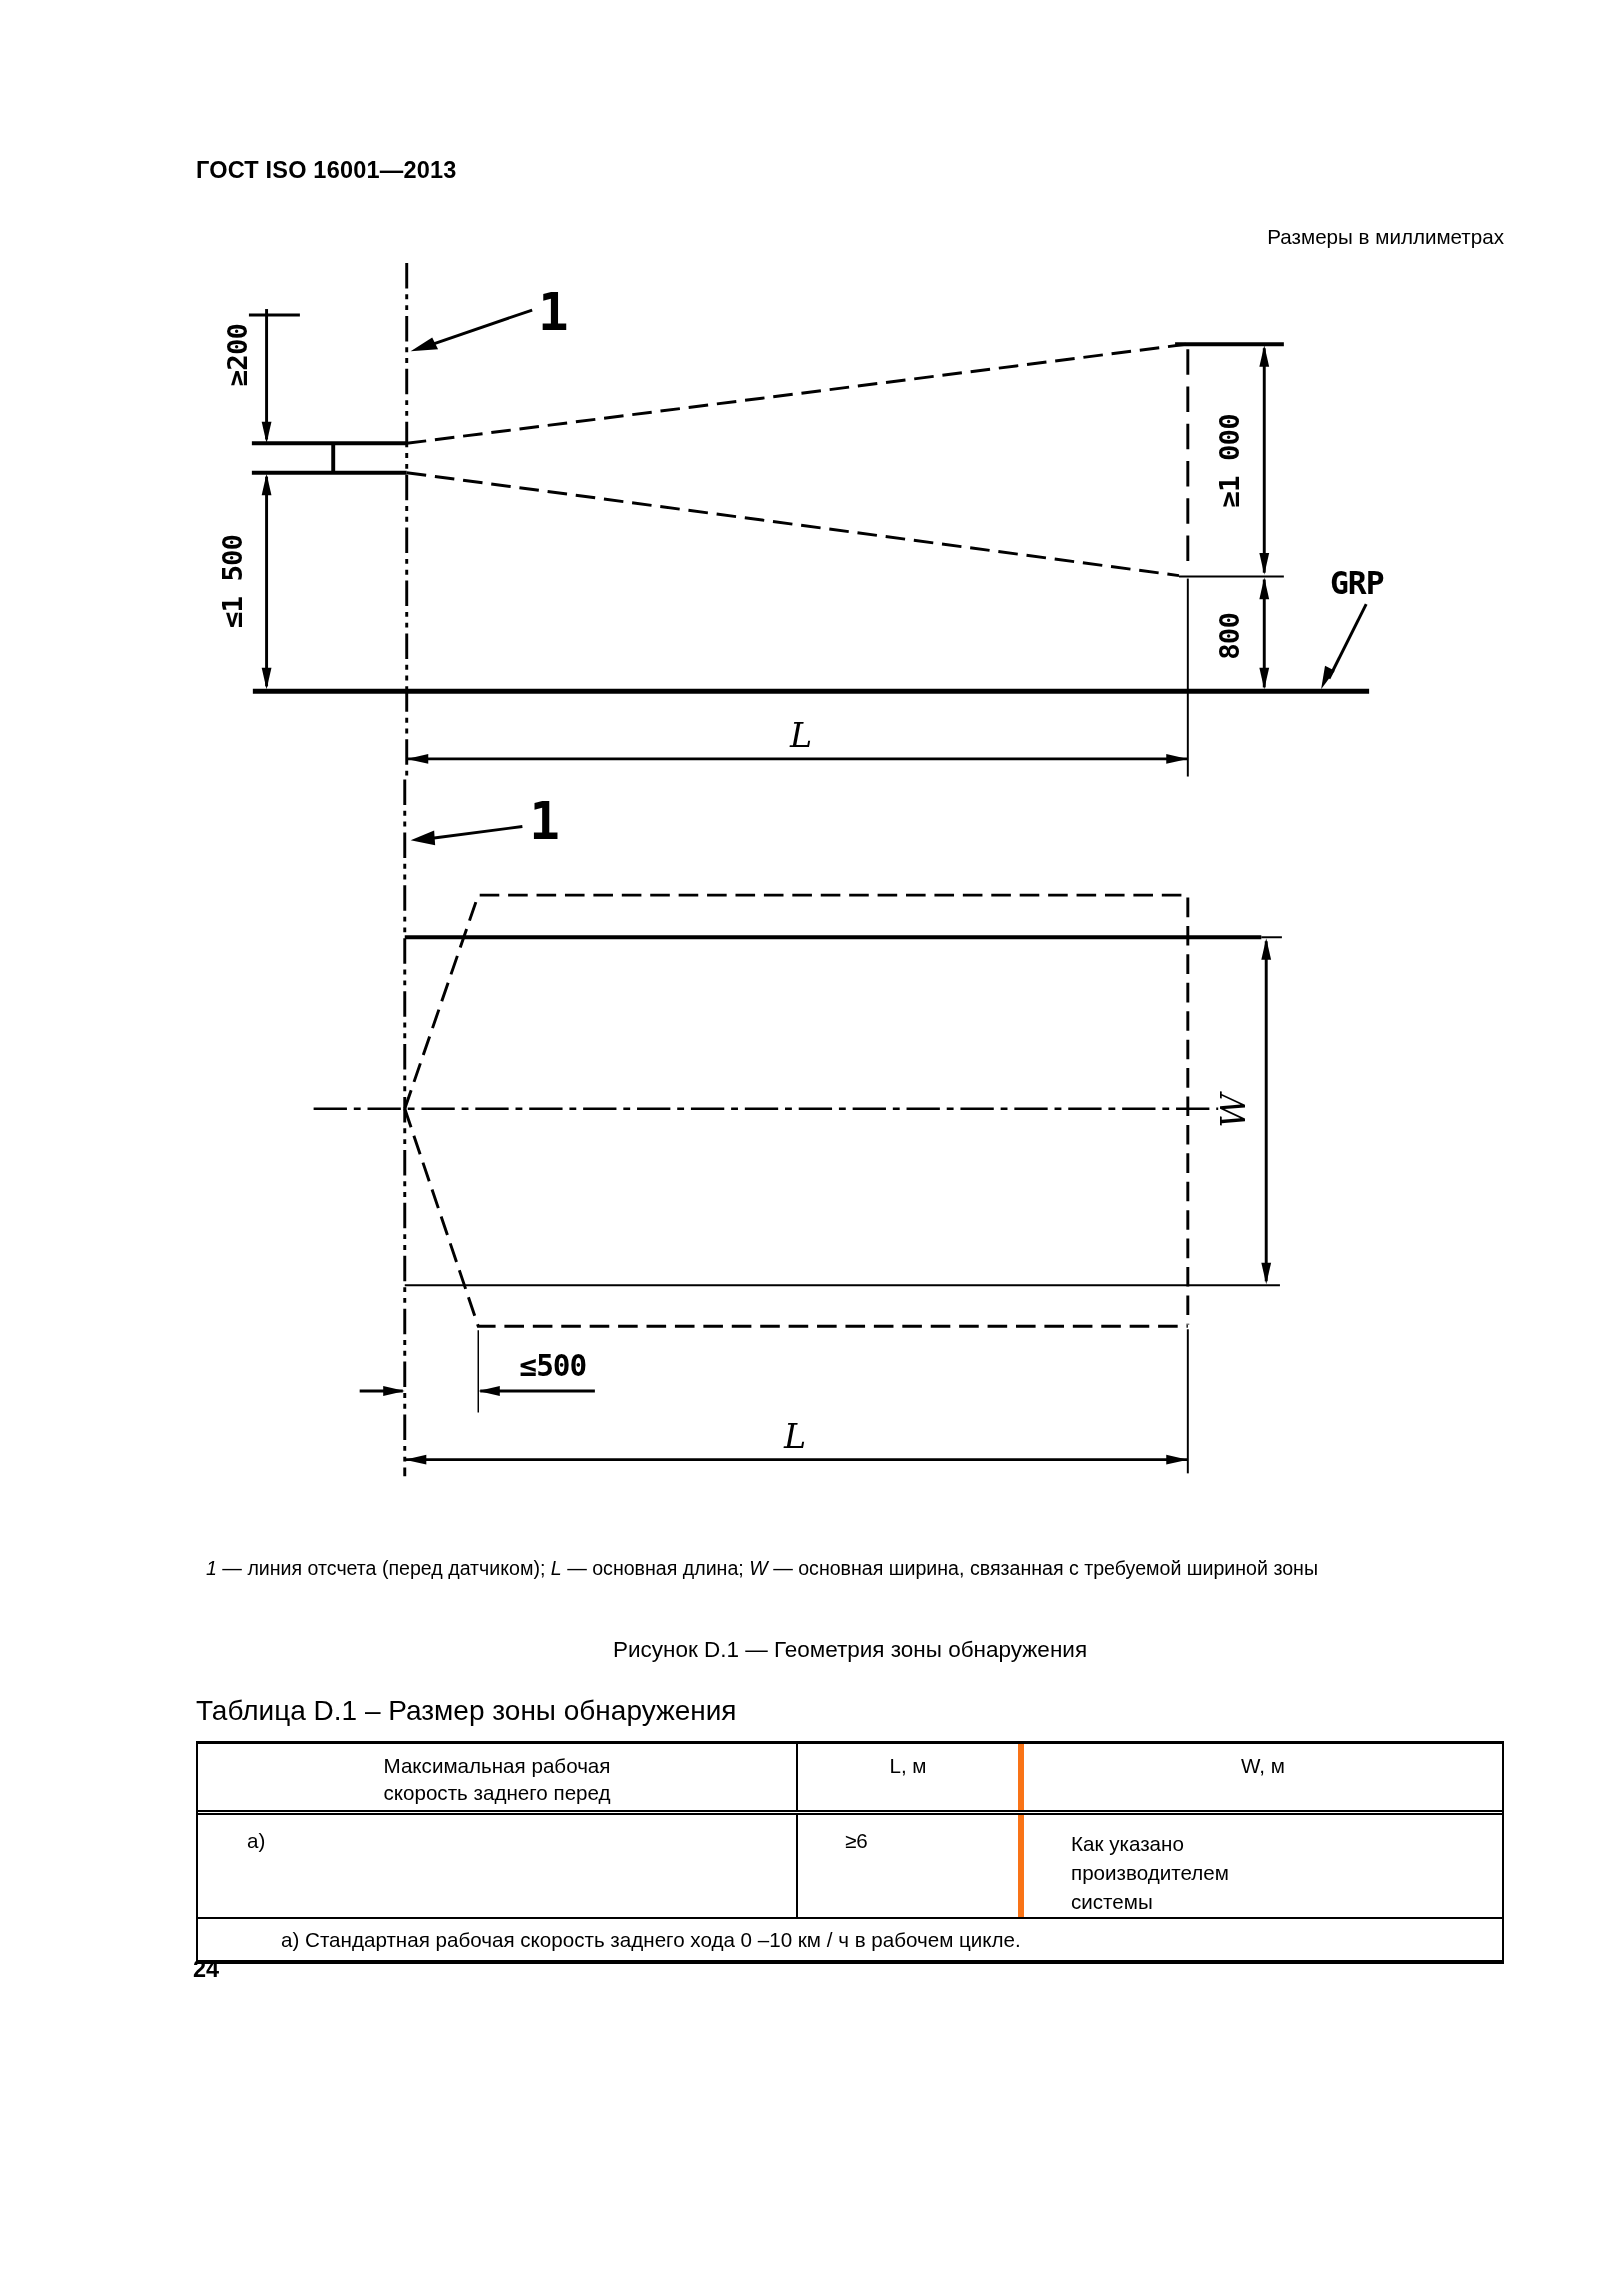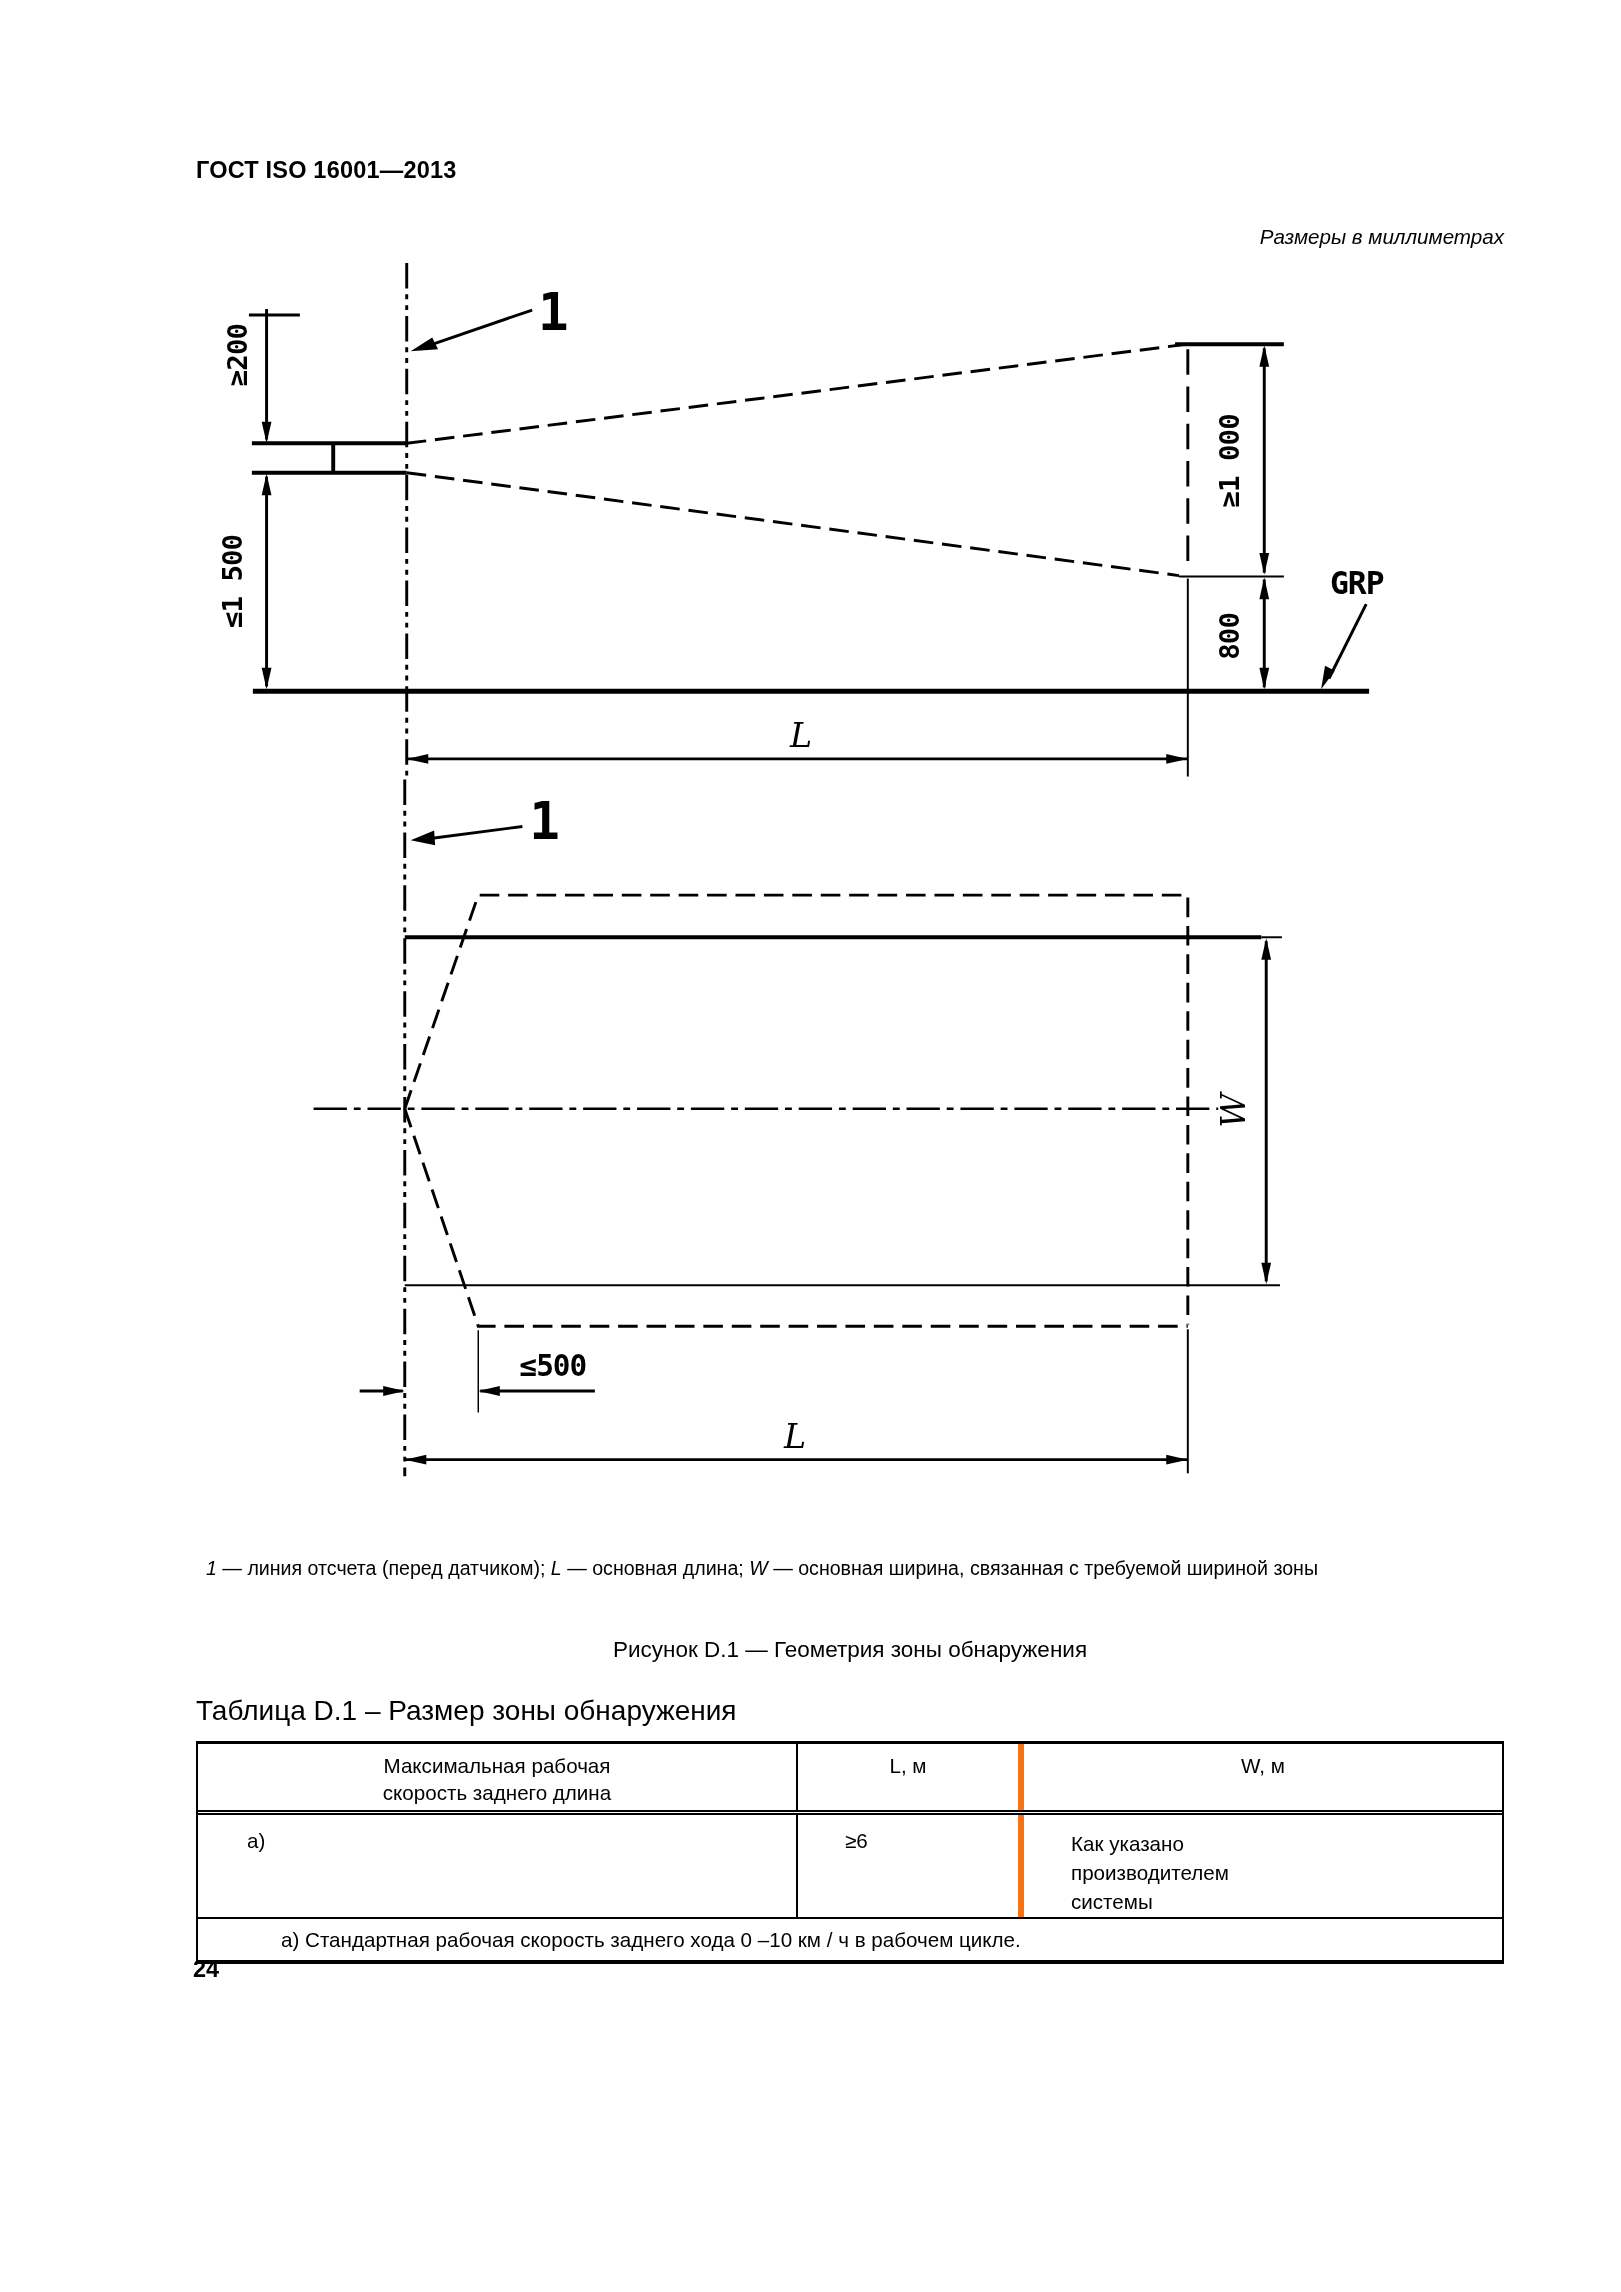--- a/index.html
+++ b/index.html
@@ -2,21 +2,21 @@
 <html><head>
 <meta charset="utf-8">
 <style>
   html,body{margin:0;padding:0;}
   body{
     width:1621px;height:2293px;position:relative;background:#ffffff;
     font-family:"Liberation Sans",sans-serif;color:#000;overflow:hidden;
   }
   .abs{position:absolute;}
   #doc-header{left:196px;top:157px;font-size:23.5px;font-weight:bold;letter-spacing:0.2px;}
-  #units-note{left:882px;top:225px;width:622px;text-align:right;font-size:20.6px;font-style:italic;}
+  #units-note{left:882px;top:225px;width:622px;text-align:right;font-size:20.6px;}
   #drawing-svg{left:0;top:0;width:1621px;height:2293px;pointer-events:none;}
   #drawing-svg line,#drawing-svg path{stroke:#000;}
   #drawing-svg polygon{fill:#000;stroke:none;}
   .dim-text{font-family:"DejaVu Sans Mono",monospace;font-weight:bold;font-size:28px;letter-spacing:-1px;fill:#000;}
   .dim-text-big{font-family:"DejaVu Sans Mono",monospace;font-weight:bold;font-size:30px;letter-spacing:-1px;fill:#000;}
   .callout-text{font-family:"DejaVu Sans Mono",monospace;font-weight:bold;font-size:52px;fill:#000;}
   .grp-text{font-family:"DejaVu Sans Mono",monospace;font-weight:bold;font-size:32px;letter-spacing:-1px;fill:#000;}
   .sym-text{font-family:"DejaVu Serif",serif;font-style:italic;font-size:34px;fill:#000;}
   #figure-caption{left:206px;top:1554px;width:1288px;text-align:left;font-size:19.6px;line-height:28px;}
   #figure-caption .sym{font-style:italic;}
@@ -164,21 +164,21 @@
 </div>
 
 <div class="abs" id="figure-title">Рисунок D.1 — Геометрия зоны обнаружения</div>
 
 <div class="abs" id="table-title">Таблица D.1 – Размер зоны обнаружения</div>
 
 <div class="abs" id="dim-table">
   <div class="t-row t-head">
     <div class="t-cell c1">
       <div>Максимальная рабочая</div>
-      <div>скорость заднего длина</div>
+      <div>скорость заднего перед</div>
     </div>
     <div class="t-cell c2">L, м</div>
     <div class="t-cell c3">W, м</div>
   </div>
   <div class="t-row t-body">
     <div class="t-cell c1">а)</div>
     <div class="t-cell c2">≥6</div>
     <div class="t-cell c3">
       <div>Как указано</div>
       <div>производителем</div>

